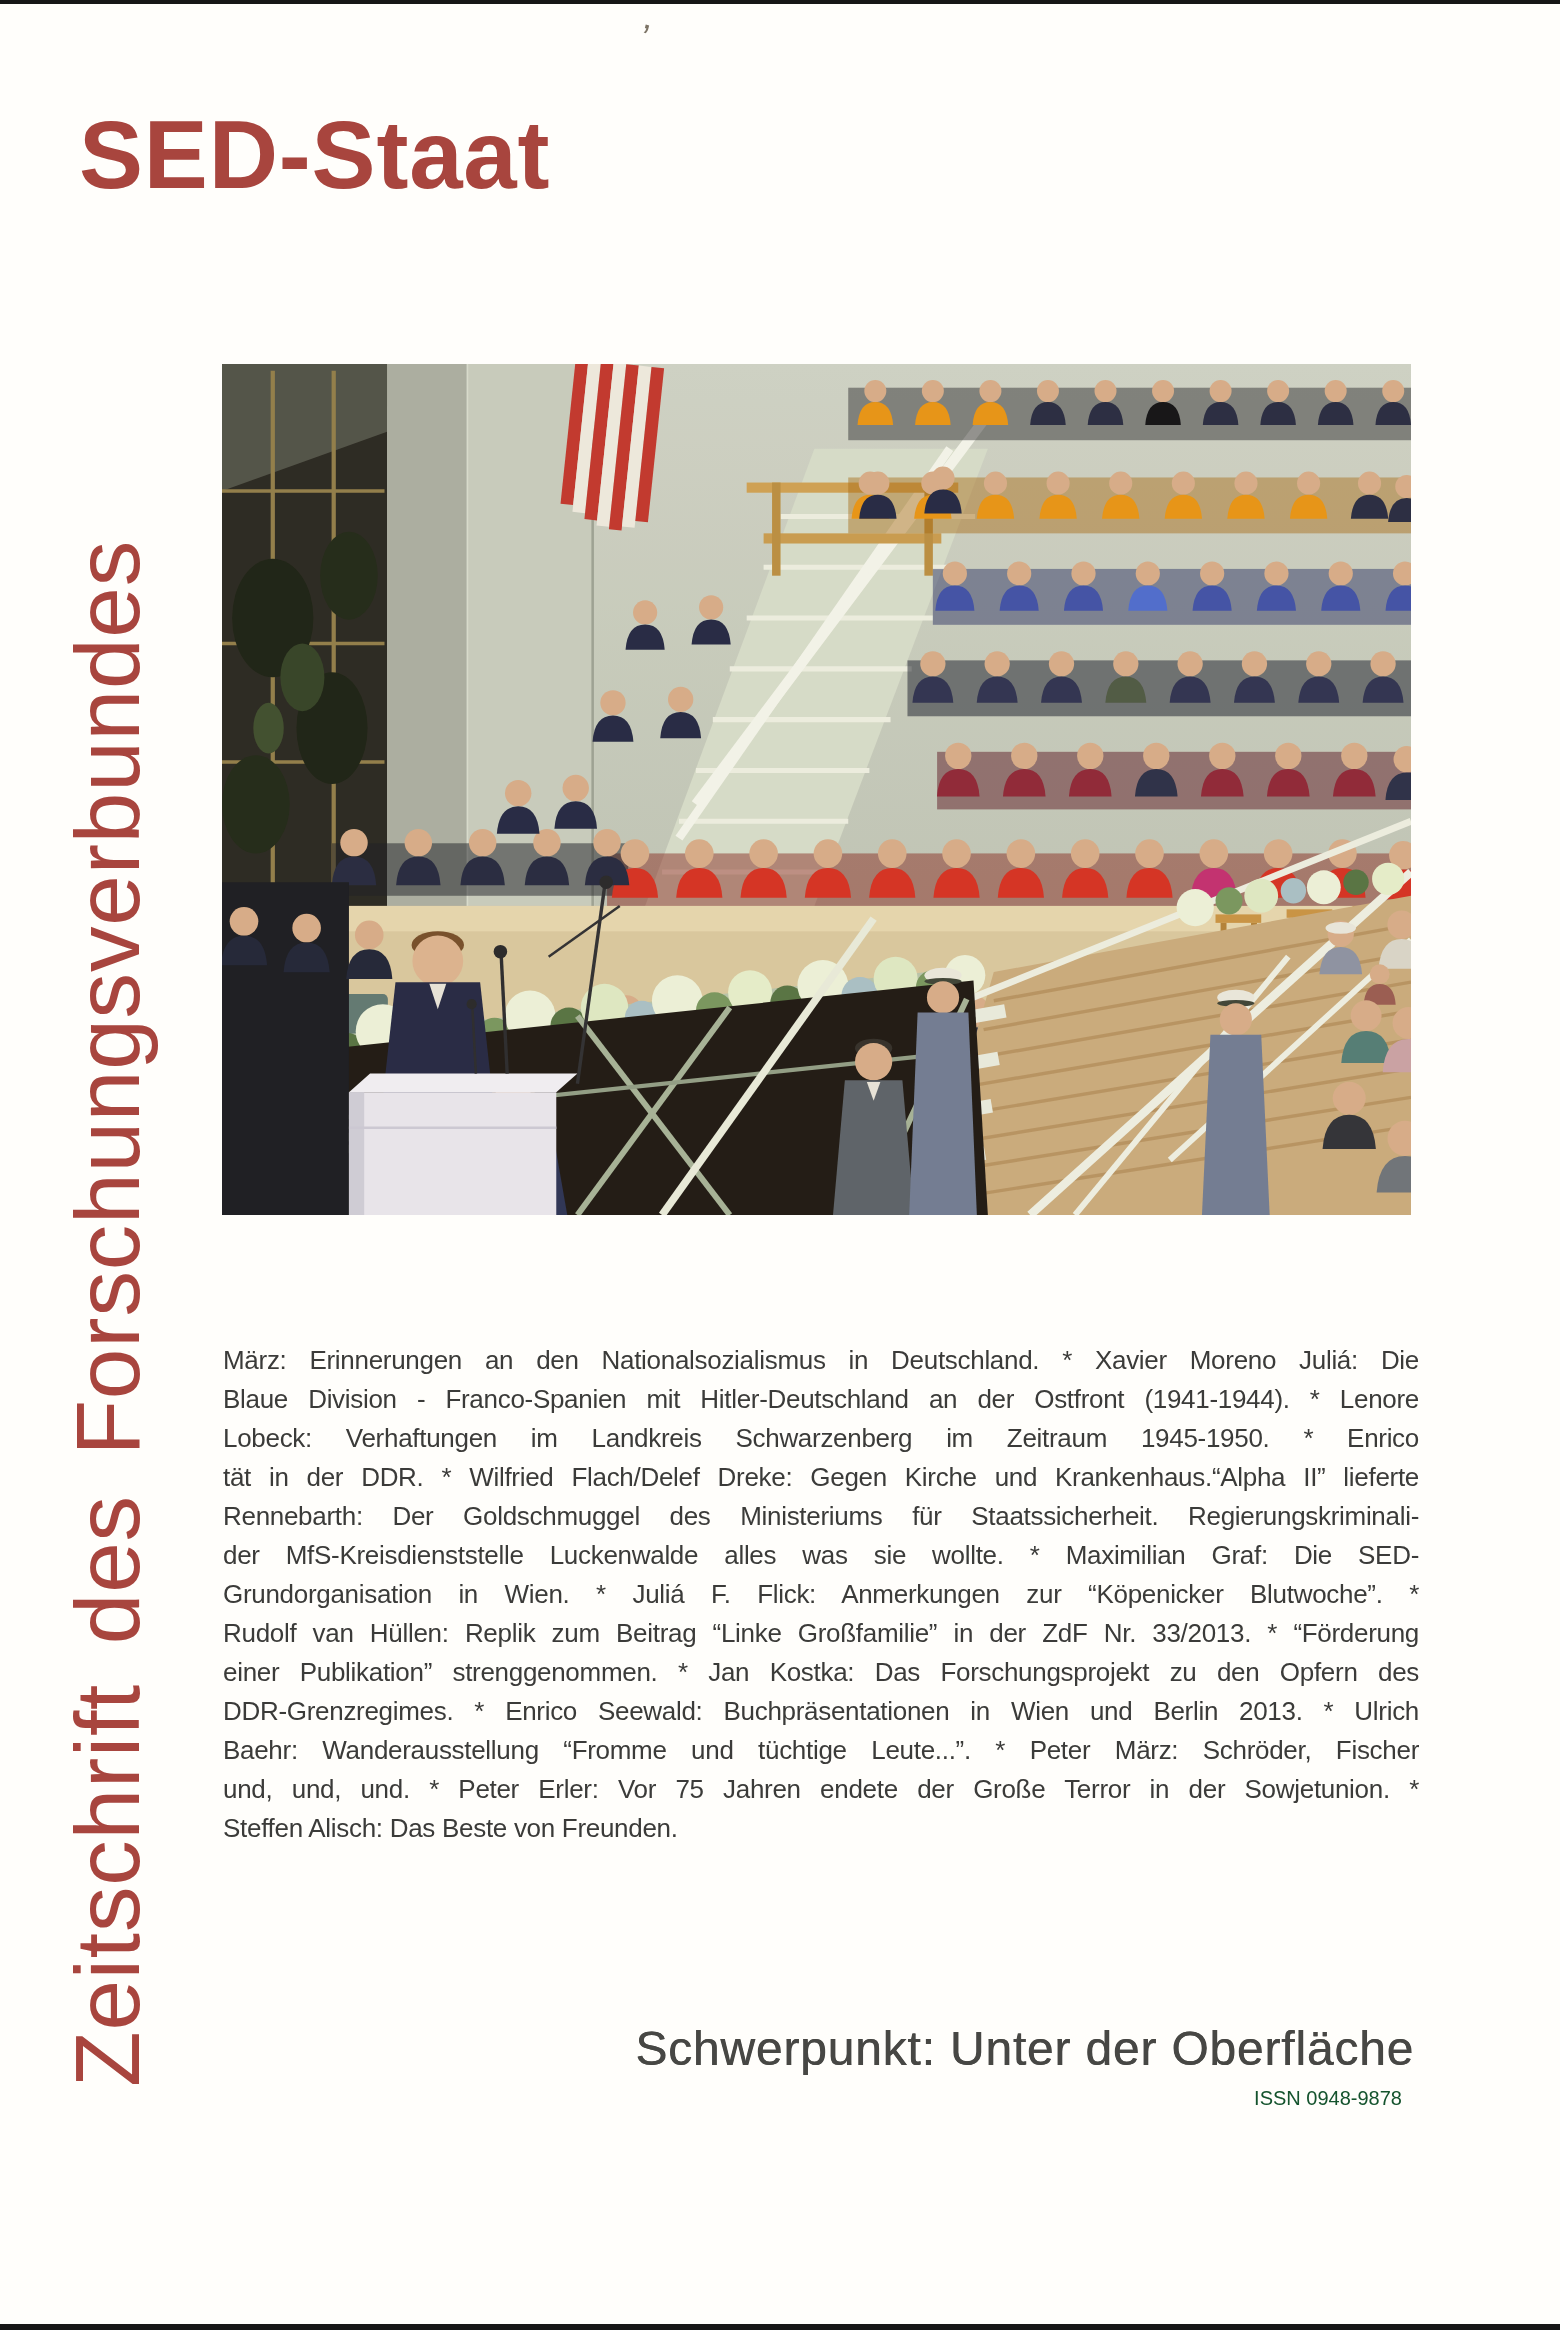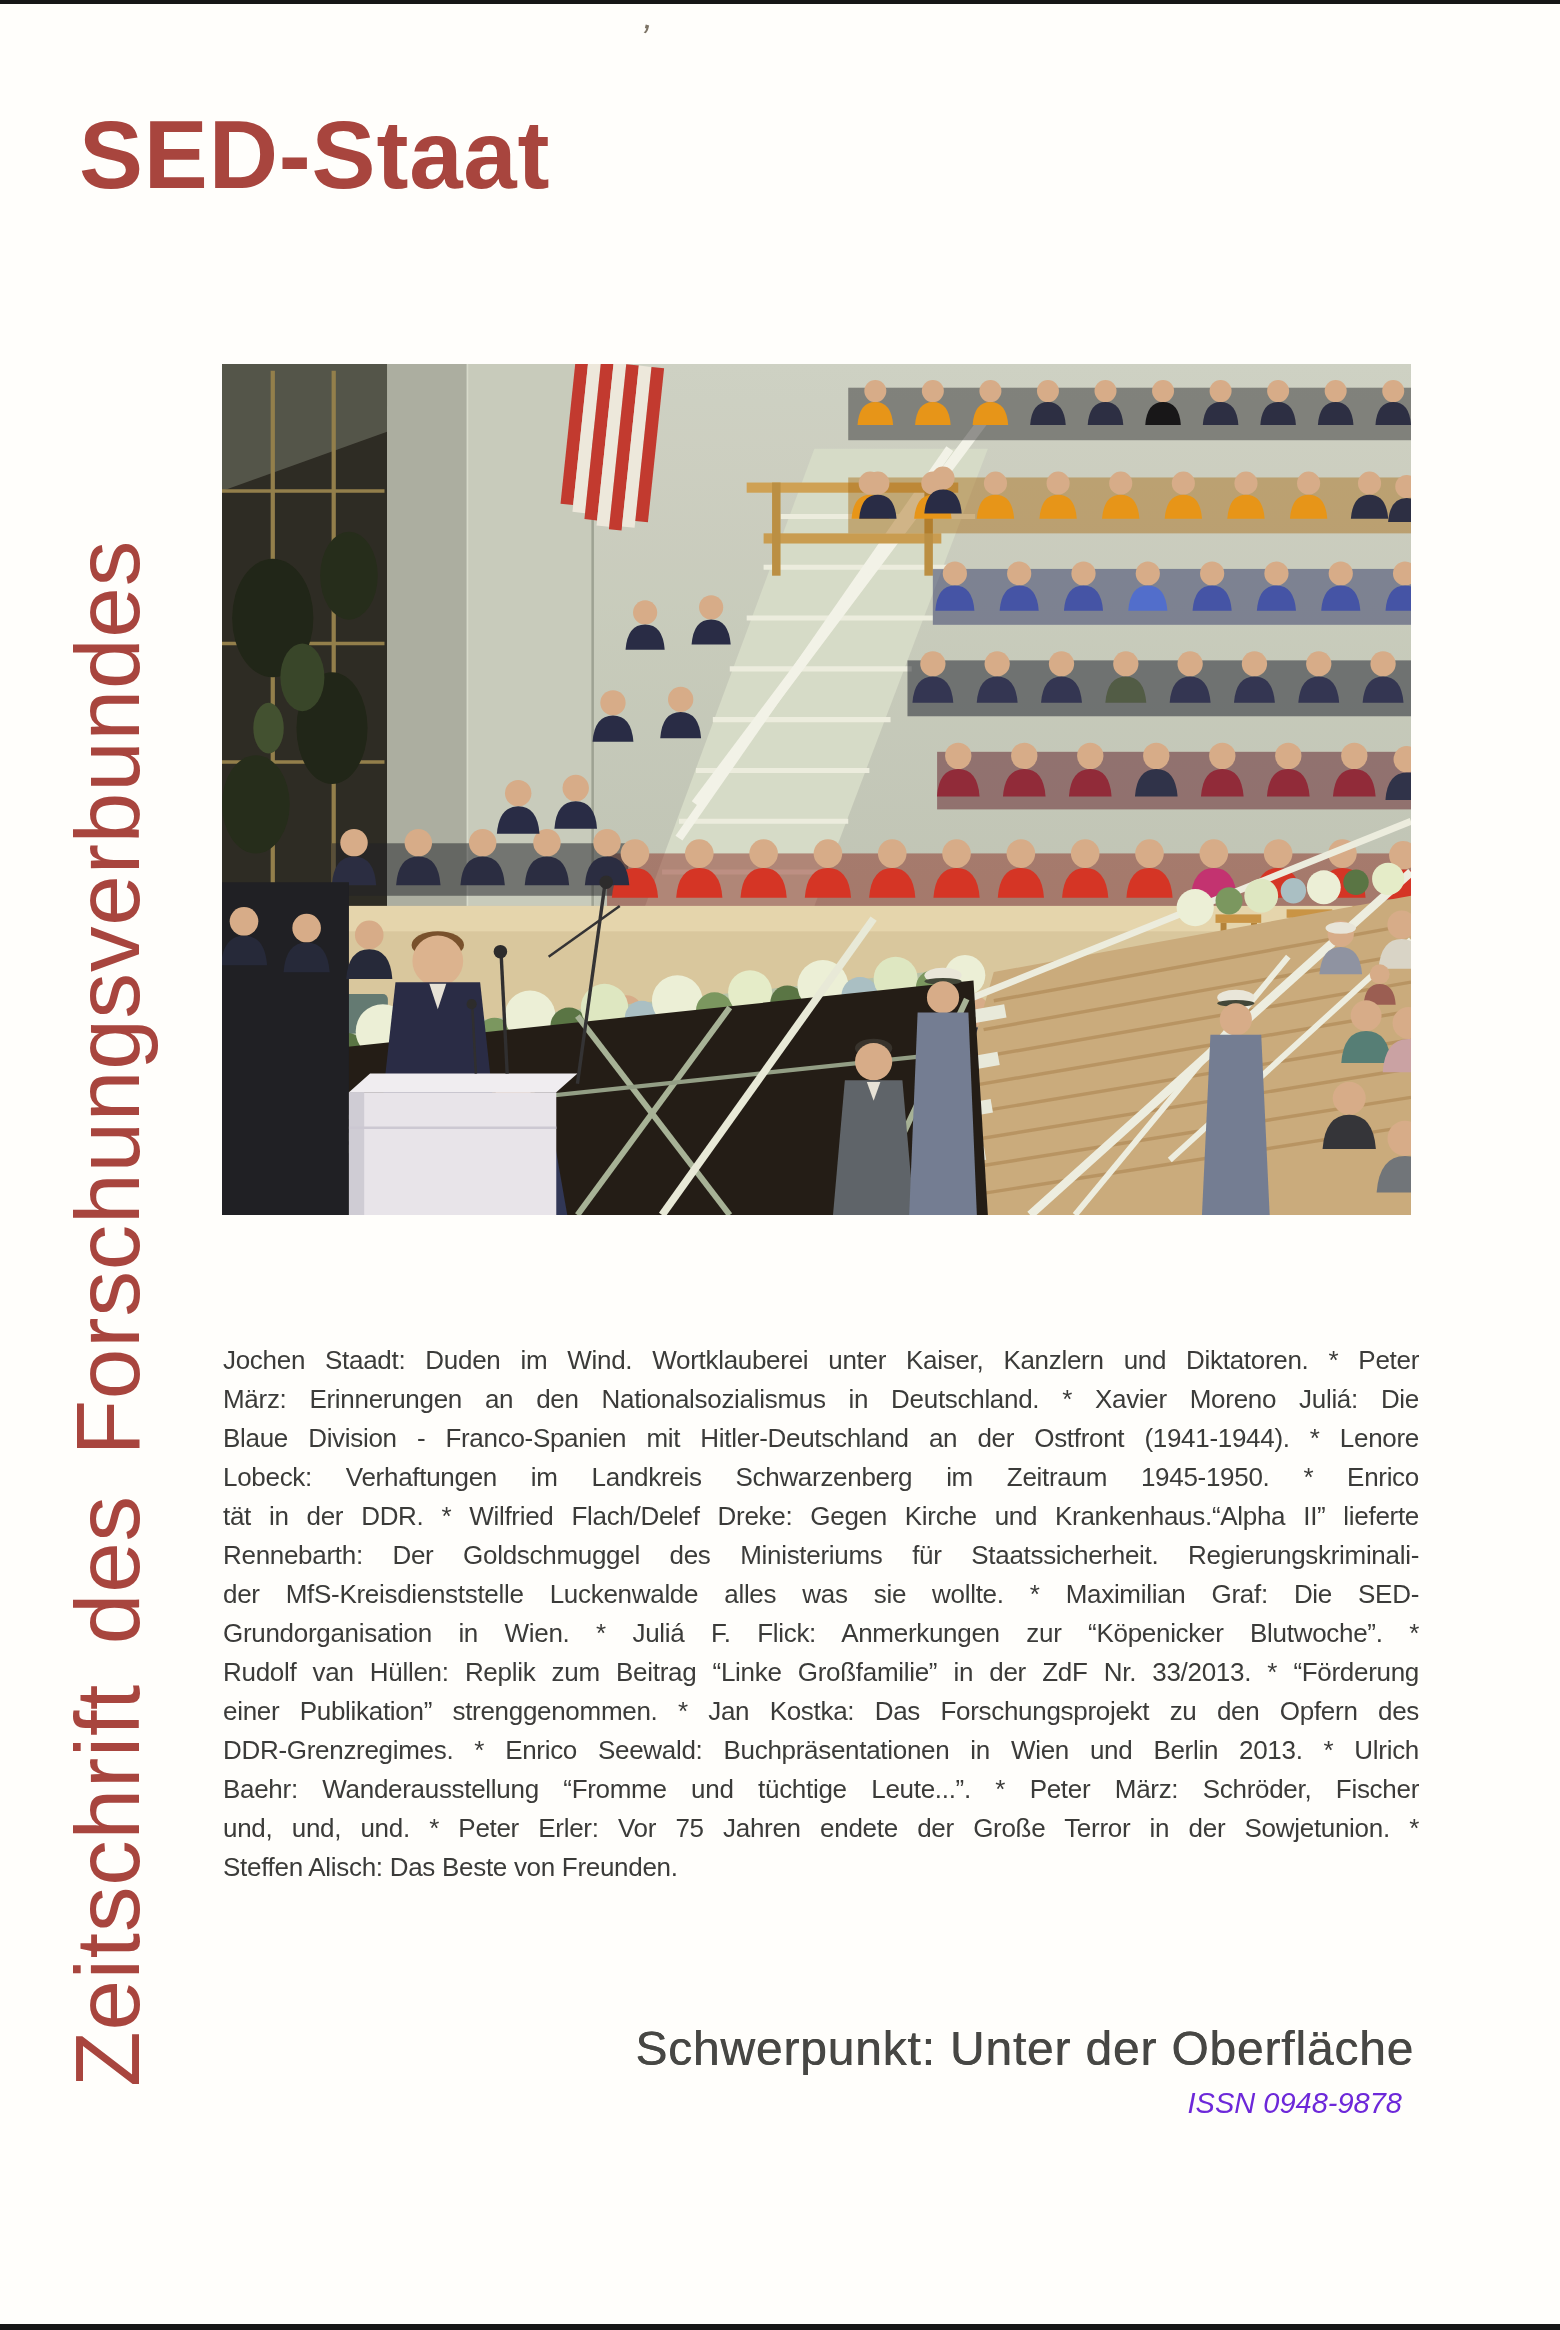--- a/index.html
+++ b/index.html
@@ -40,21 +40,21 @@
   }
   .toc .ln{text-align:justify; text-align-last:justify; white-space:nowrap;}
   .toc .ln.last{text-align-last:left;}
   .focus{
     position:absolute; right:147px; top:2021px;
     font-size:48px; color:#474744; letter-spacing:0.8px;
     text-shadow:0.5px 0 0 #474744; white-space:nowrap;margin-left:19px;
   }
   .issn{
     position:absolute; right:159px; top:2087px;
-    font-size:29px; color:#6d28d9; white-space:nowrap;font-style:italic;
+    font-size:20px; color:#14532d; white-space:nowrap;
   }
 </style>
 </head>
 <body>
 
 <div class="page">
 
   <div class="edge top"></div>
   <div class="edge bottom"></div>
   <div class="scan-mark">’</div>
@@ -415,21 +415,20 @@
         <line x1="420" y1="850" x2="452" y2="618" stroke="#2a2a2e" stroke-width="4"></line>
         <circle cx="454" cy="612" r="8" fill="#222226"></circle>
         <line x1="386" y1="700" x2="470" y2="640" stroke="#2a2a2e" stroke-width="3"></line>
       </g>
 
       <rect x="0" y="0" width="1405" height="1005" fill="#d8c49a" opacity="0.06"></rect>
     </svg>
   </div>
 
   <div class="toc">
-    <div class="ln">Jochen Staadt: Duden im Wind. Wortklauberei unter Kaiser, Kanzlern und Diktatoren. * Peter</div>
     <div class="ln">März: Erinnerungen an den Nationalsozialismus in Deutschland. * Xavier Moreno Juliá: Die</div>
     <div class="ln">Blaue Division - Franco-Spanien mit Hitler-Deutschland an der Ostfront (1941-1944). * Lenore</div>
     <div class="ln">Lobeck: Verhaftungen im Landkreis Schwarzenberg im Zeitraum 1945-1950. * Enrico</div>
     <div class="ln">tät in der DDR. * Wilfried Flach/Delef Dreke: Gegen Kirche und Krankenhaus.“Alpha II” lieferte</div>
     <div class="ln">Rennebarth: Der Goldschmuggel des Ministeriums für Staatssicherheit. Regierungskriminali-</div>
     <div class="ln">der MfS-Kreisdienststelle Luckenwalde alles was sie wollte. * Maximilian Graf: Die SED-</div>
     <div class="ln">Grundorganisation in Wien. * Juliá F. Flick: Anmerkungen zur “Köpenicker Blutwoche”. *</div>
     <div class="ln">Rudolf van Hüllen: Replik zum Beitrag “Linke Großfamilie” in der ZdF Nr. 33/2013. * “Förderung</div>
     <div class="ln">einer Publikation” strenggenommen. * Jan Kostka: Das Forschungsprojekt zu den Opfern des</div>
     <div class="ln">DDR-Grenzregimes. * Enrico Seewald: Buchpräsentationen in Wien und Berlin 2013. * Ulrich</div>

